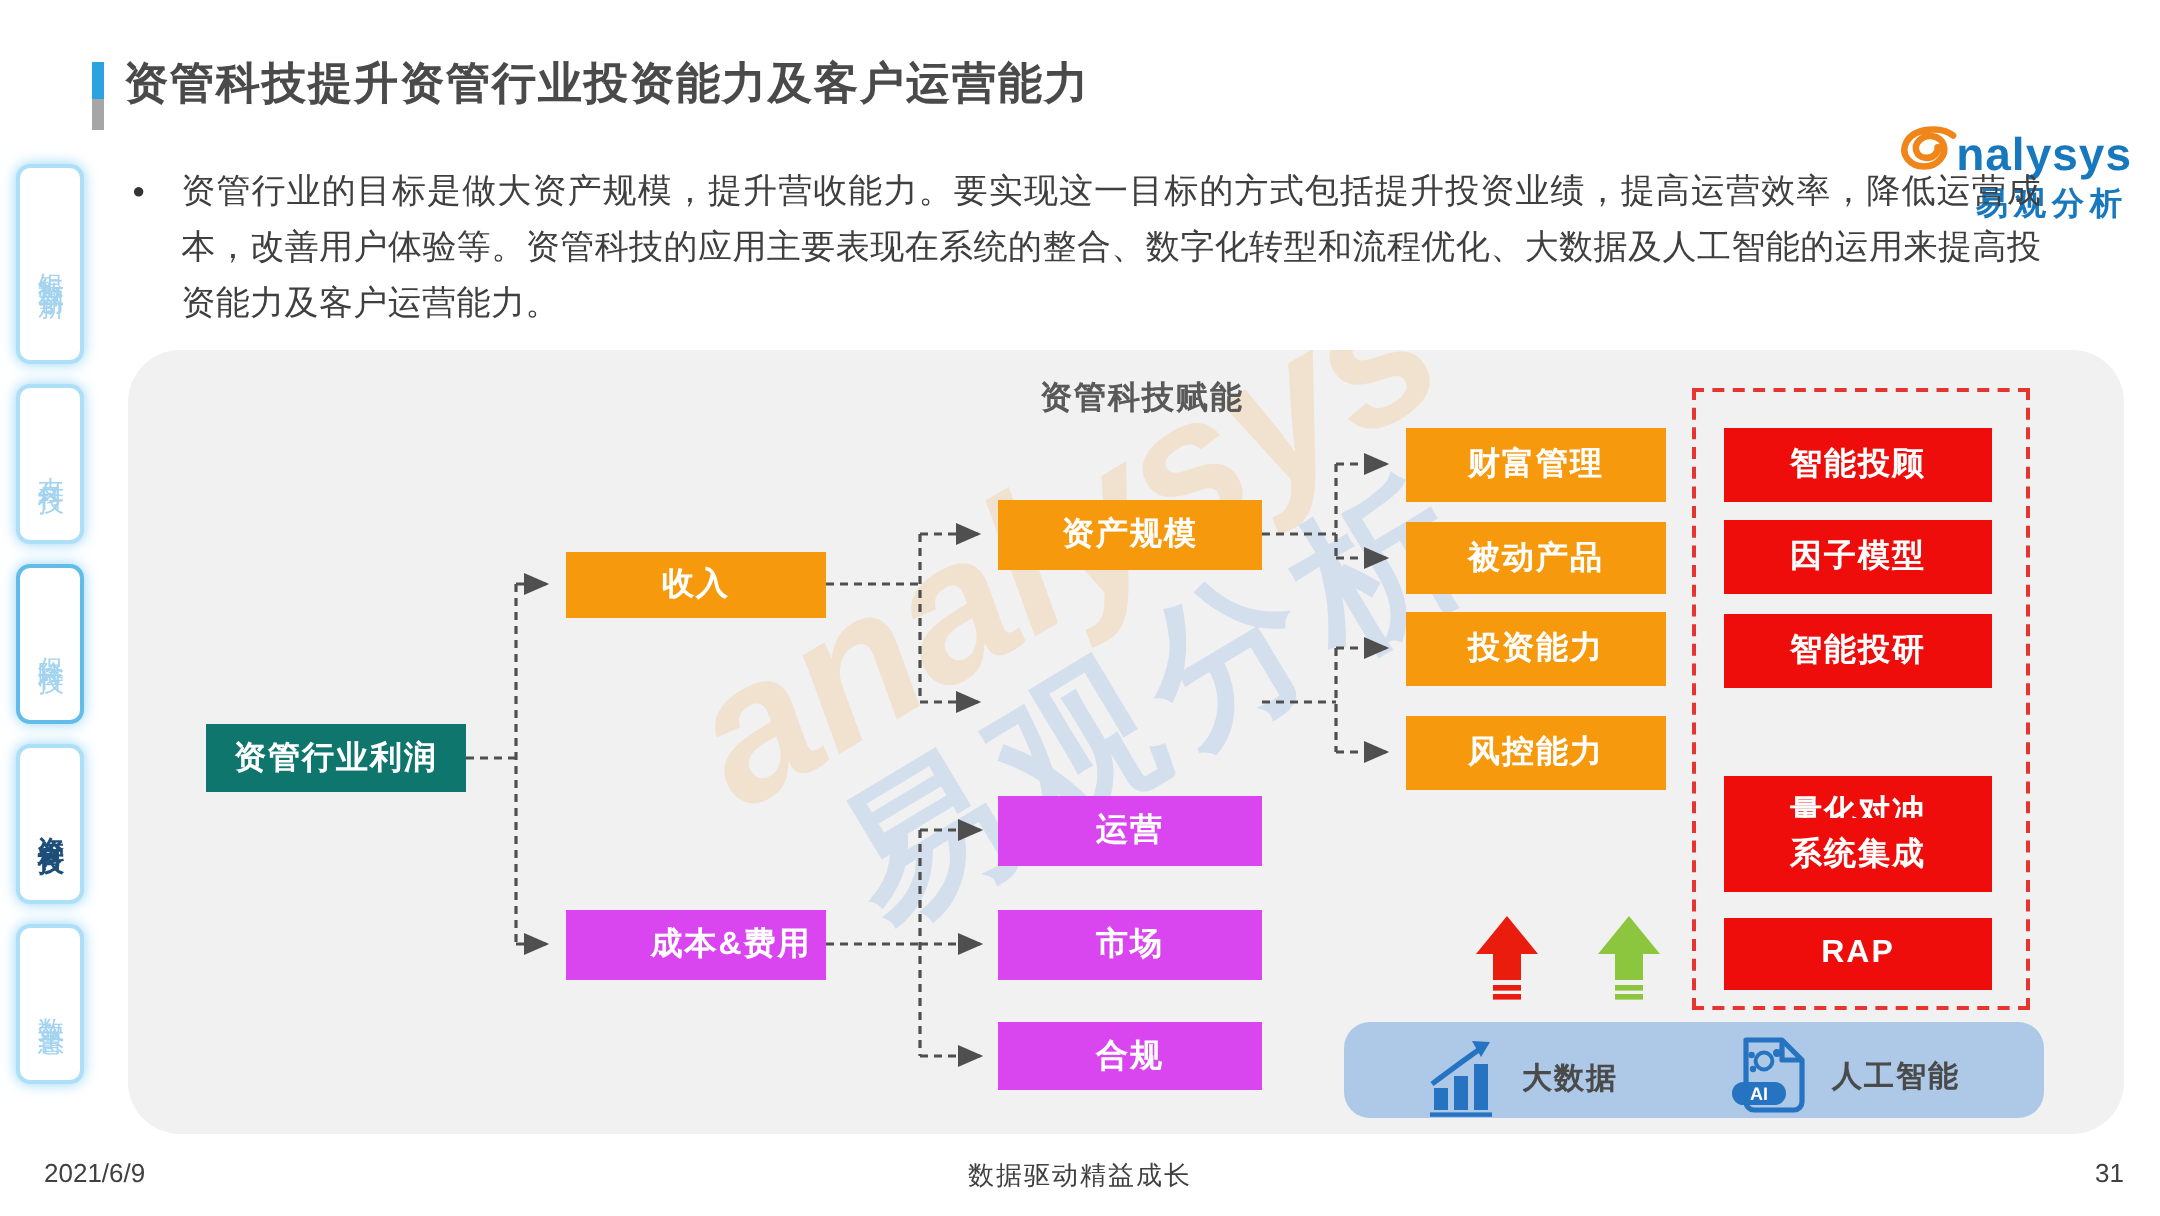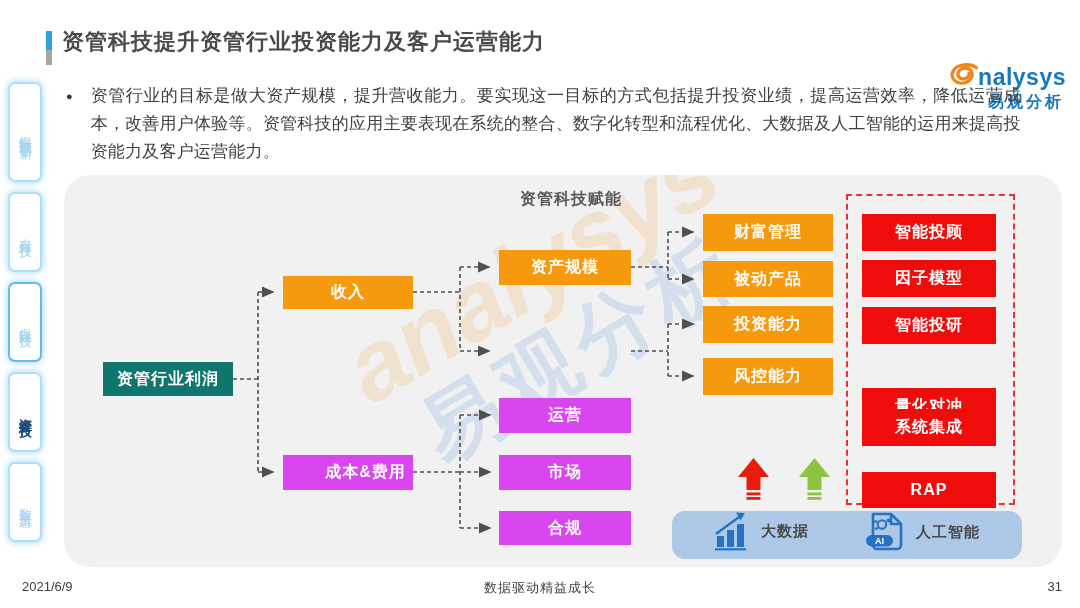--- a/index.html
+++ b/index.html
@@ -72,21 +72,21 @@
   }
   .tech-box{
     position:absolute; left:798px; width:134px; height:37px; z-index:3;
     background:#EF0D0B; color:#fff; font-size:16px; font-weight:bold; letter-spacing:1px;
     display:flex; align-items:center; justify-content:center;
   }
   .up-arrow{ position:absolute; z-index:2; }
   .enabler-bar{
     position:absolute; left:608px; top:336px; width:350px; height:48px;
     background:#ADC9E7; border-radius:13px; z-index:2;
-    display:flex; align-items:flex-start; justify-content:center; gap:52px;
+    display:flex; align-items:flex-end; justify-content:center; gap:52px;
   }
   .enabler{ display:flex; align-items:center; gap:9px; }
   .enabler-label{ font-size:15px; color:#4A4A4A; font-weight:bold; letter-spacing:1px; }
 
   
   .footer-date{ position:absolute; left:22px; top:579px; font-size:13px; color:#404040; }
   .footer-slogan{ position:absolute; left:0; top:579px; width:1080px; text-align:center; font-size:13px; color:#404040; letter-spacing:1px; }
   .footer-page{ position:absolute; right:18px; top:579px; font-size:13px; color:#404040; }
 </style>
 </head>
@@ -167,21 +167,21 @@
   <div class="node orange" style="left:639px;top:86px;width:130px;height:36px;">被动产品</div>
   <div class="node orange" style="left:639px;top:131px;width:130px;height:37px;">投资能力</div>
   <div class="node orange" style="left:639px;top:183px;width:130px;height:37px;">风控能力</div>
 
   <div class="tech-panel"></div>
   <div class="tech-box" style="top:39px;">智能投顾</div>
   <div class="tech-box" style="top:85px;">因子模型</div>
   <div class="tech-box" style="top:132px;">智能投研</div>
   <div class="tech-box" style="top:177px;margin-top:36px;">量化对冲</div>
   <div class="tech-box" style="top:234px;">系统集成</div>
-  <div class="tech-box" style="top:297px;height:36px;">RAP</div>
+  <div class="tech-box" style="top:284px;height:36px;">RAP</div>
 
   <svg class="up-arrow" style="left:673px;top:283px;" width="33" height="43" viewBox="0 0 33 43">
     <path d="M16.5,0 L32,19 L23.5,19 L23.5,32 L9.5,32 L9.5,19 L1,19 Z" fill="#EA1C0D"></path>
     <rect x="9.5" y="34.5" width="14" height="2.8" fill="#EA1C0D"></rect>
     <rect x="9.5" y="39" width="14" height="2.8" fill="#EA1C0D"></rect>
   </svg>
   <svg class="up-arrow" style="left:734px;top:283px;" width="33" height="43" viewBox="0 0 33 43">
     <path d="M16.5,0 L32,19 L23.5,19 L23.5,32 L9.5,32 L9.5,19 L1,19 Z" fill="#8CC63E"></path>
     <rect x="9.5" y="34.5" width="14" height="2.8" fill="#8CC63E"></rect>
     <rect x="9.5" y="39" width="14" height="2.8" fill="#8CC63E"></rect>

